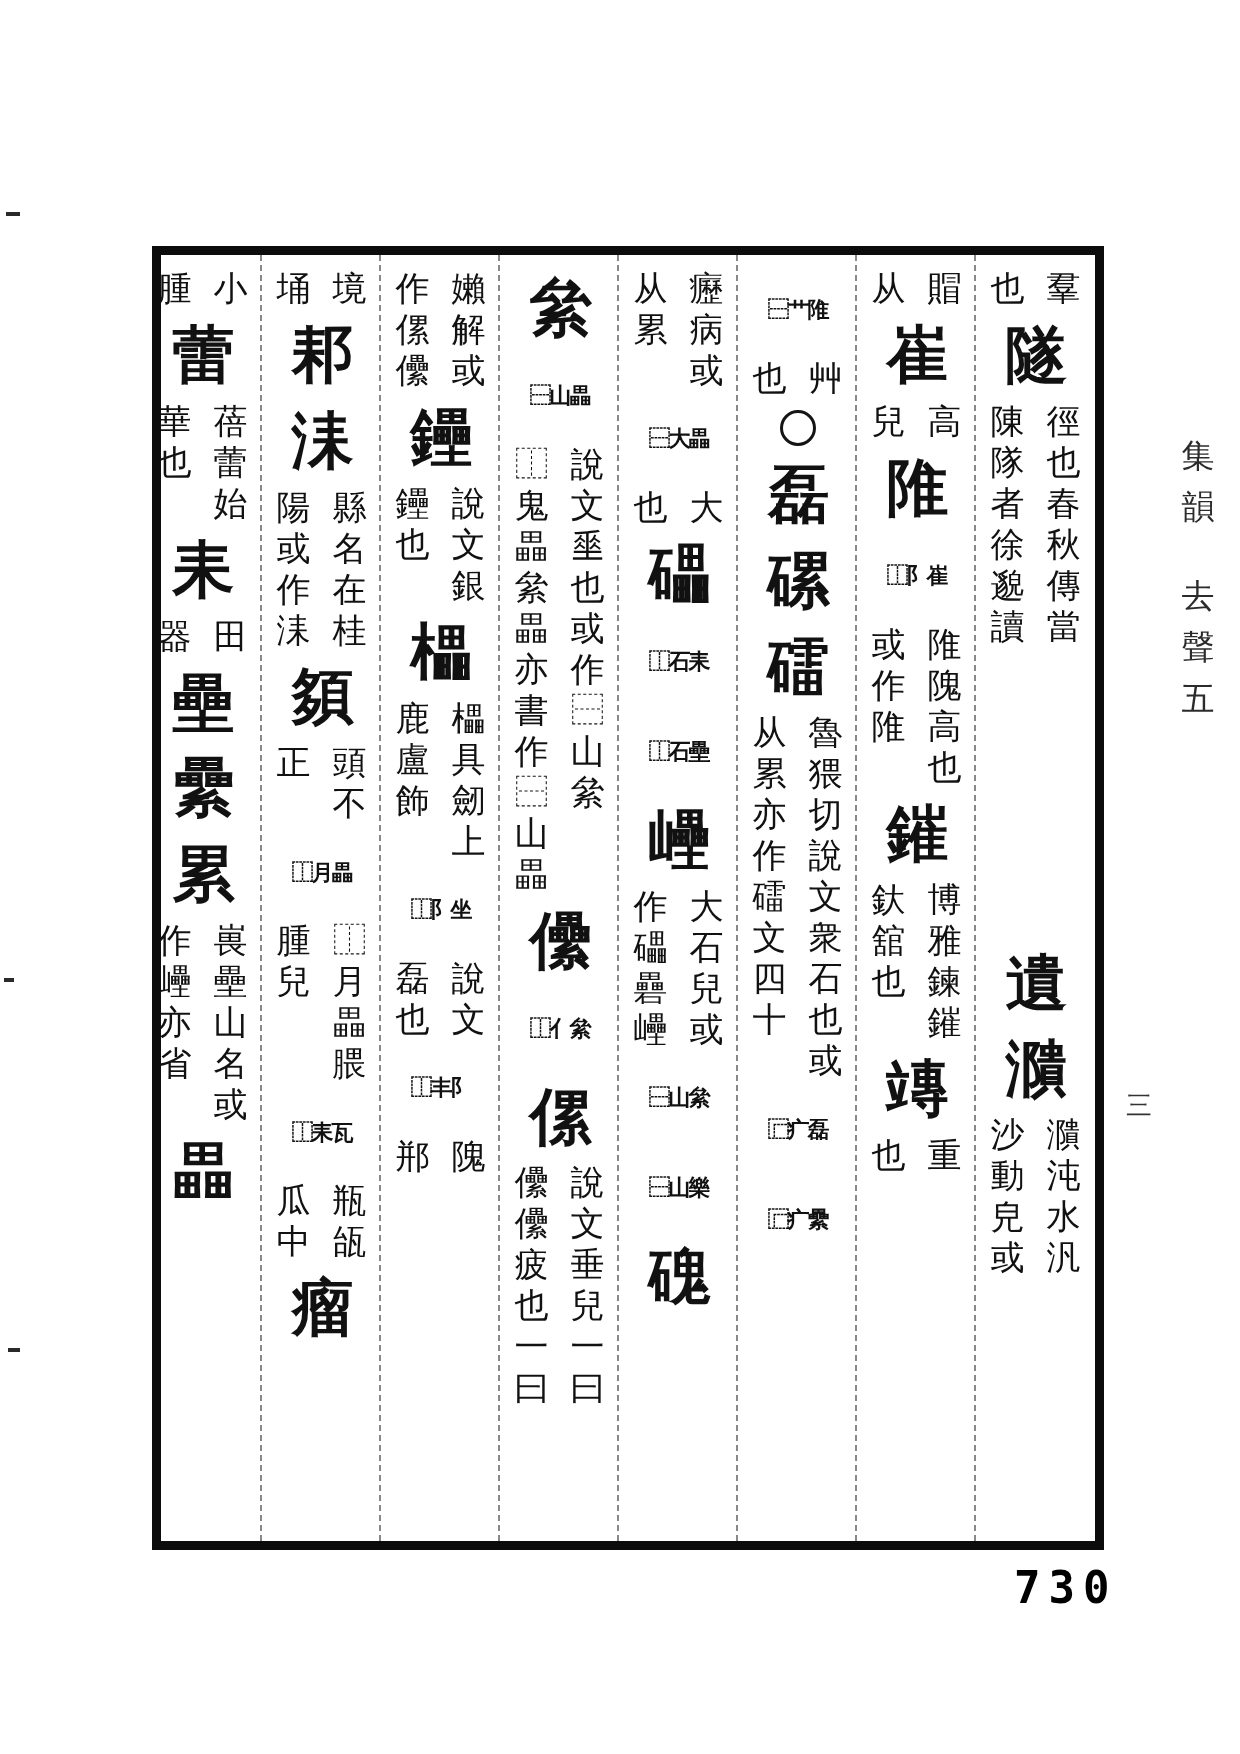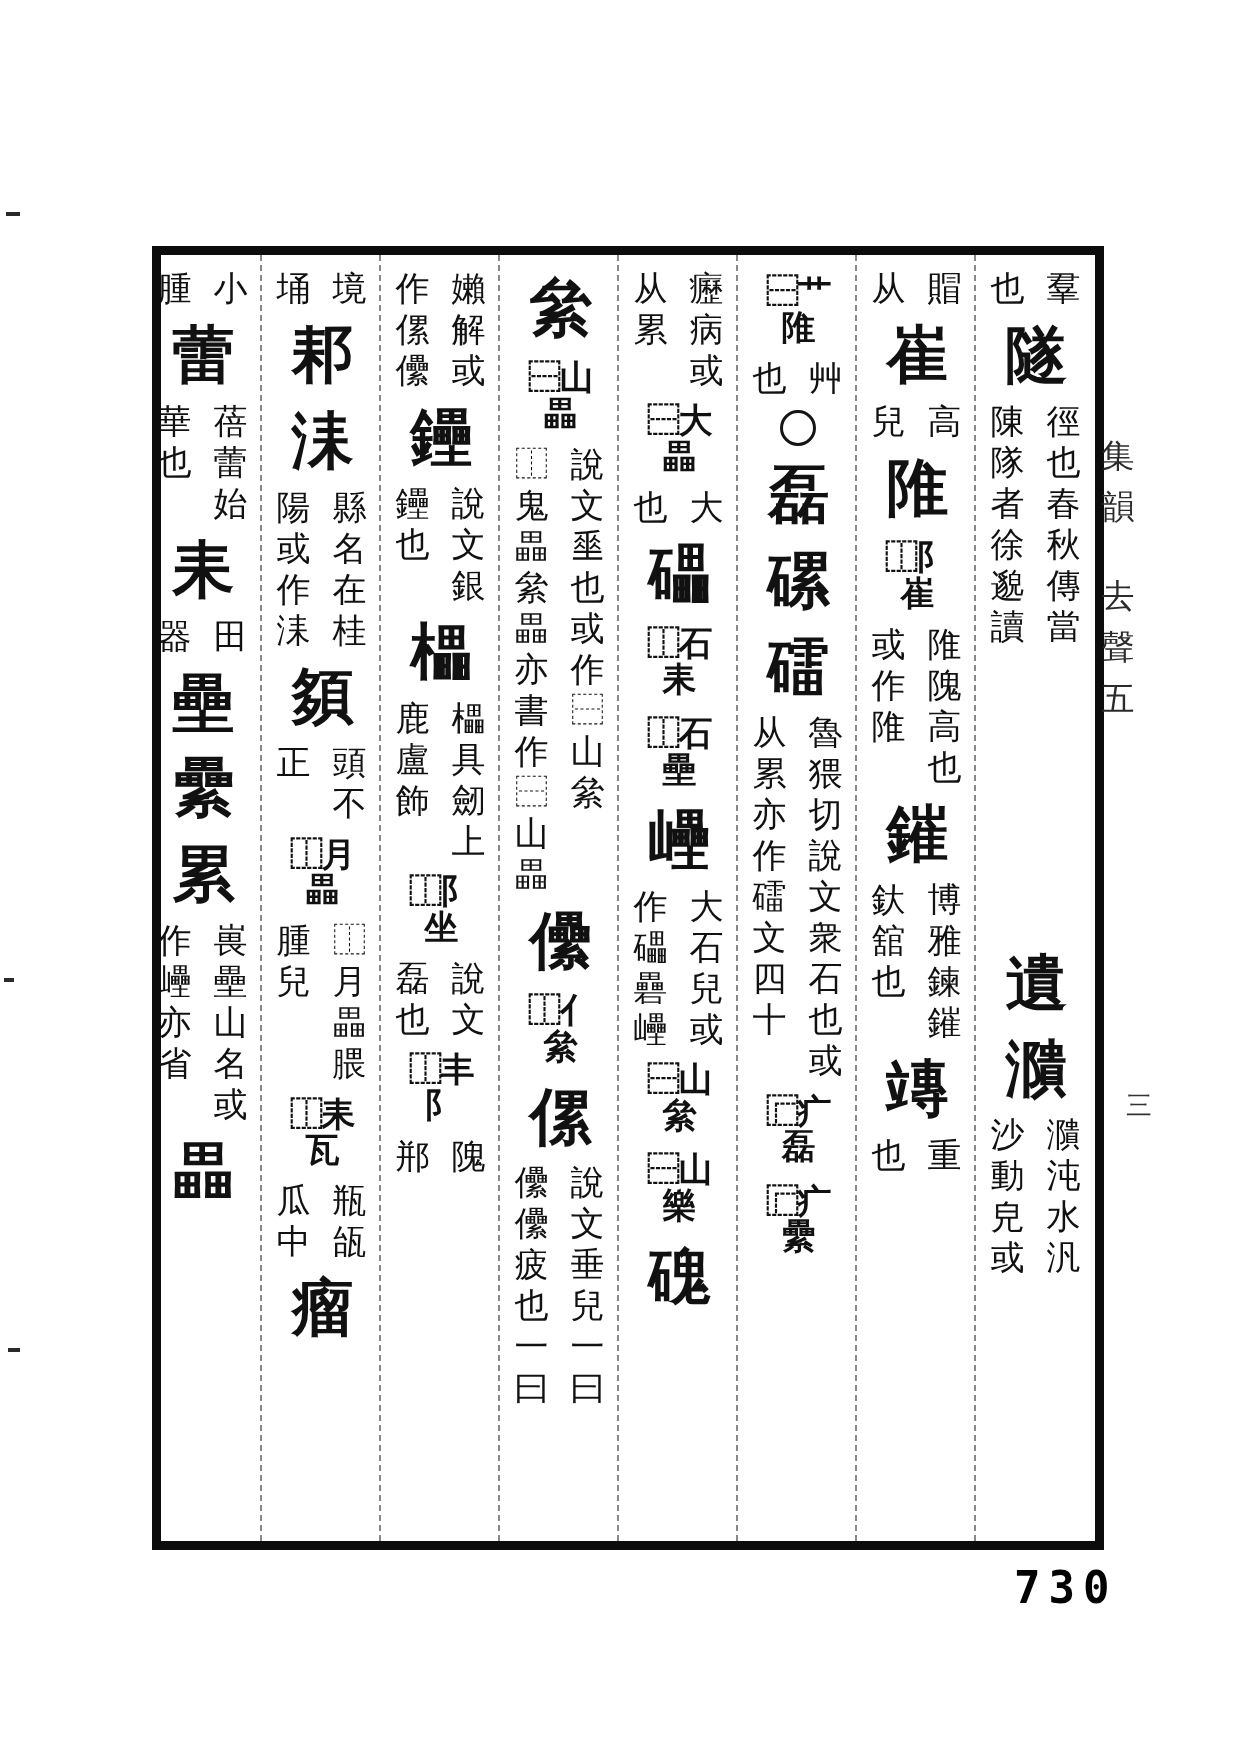--- a/index.html
+++ b/index.html
@@ -19,37 +19,37 @@
   .col{
     position:absolute;top:0;width:119px;height:100%;
     display:flex;flex-direction:column;align-items:center;
     padding-top:10px;box-sizing:border-box;
   }
   .blk-big{
     width:112px;text-align:center;font-size:62px;line-height:1.32;
     font-weight:700;letter-spacing:-2px;margin:2px 0;
     display:flex;justify-content:center;align-items:center;flex-wrap:wrap;
   }
-  .blk-big.composed{font-size:34px;line-height:1.05;font-weight:700;width:74px;min-height:86px;}
+  .blk-big.composed{font-size:22px;line-height:1.05;font-weight:700;width:74px;min-height:86px;}
   .blk-pair{
     display:flex;flex-direction:row-reverse;justify-content:center;
     gap:3px;margin:3px 0;width:114px;
   }
   .sub{
     display:flex;flex-direction:column;align-items:center;
     font-size:34px;line-height:1.2;width:53px;font-weight:500;
   }
   .sub span{display:block;height:41px;}
   .circle{
     width:30px;height:30px;border:3px solid #151515;border-radius:50%;
     margin:8px auto 6px auto;flex:none;
   }
   .gapblk{flex:none;width:100%;}
   .margin-title{
-    position:absolute;left:1096px;top:430px;width:44px;
+    position:absolute;left:1176px;top:430px;width:44px;
     font-size:33px;line-height:1.55;text-align:center;color:#2b2b2b;
     display:flex;flex-direction:column;align-items:center;
   }
   .margin-title .mt-gap{height:38px;}
   .margin-mark{
     position:absolute;left:1126px;top:1088px;font-size:26px;color:#333;
   }
   .pagenum{
     position:absolute;left:1014px;top:1562px;width:120px;
     font-size:44px;font-weight:700;letter-spacing:8px;color:#000000;

